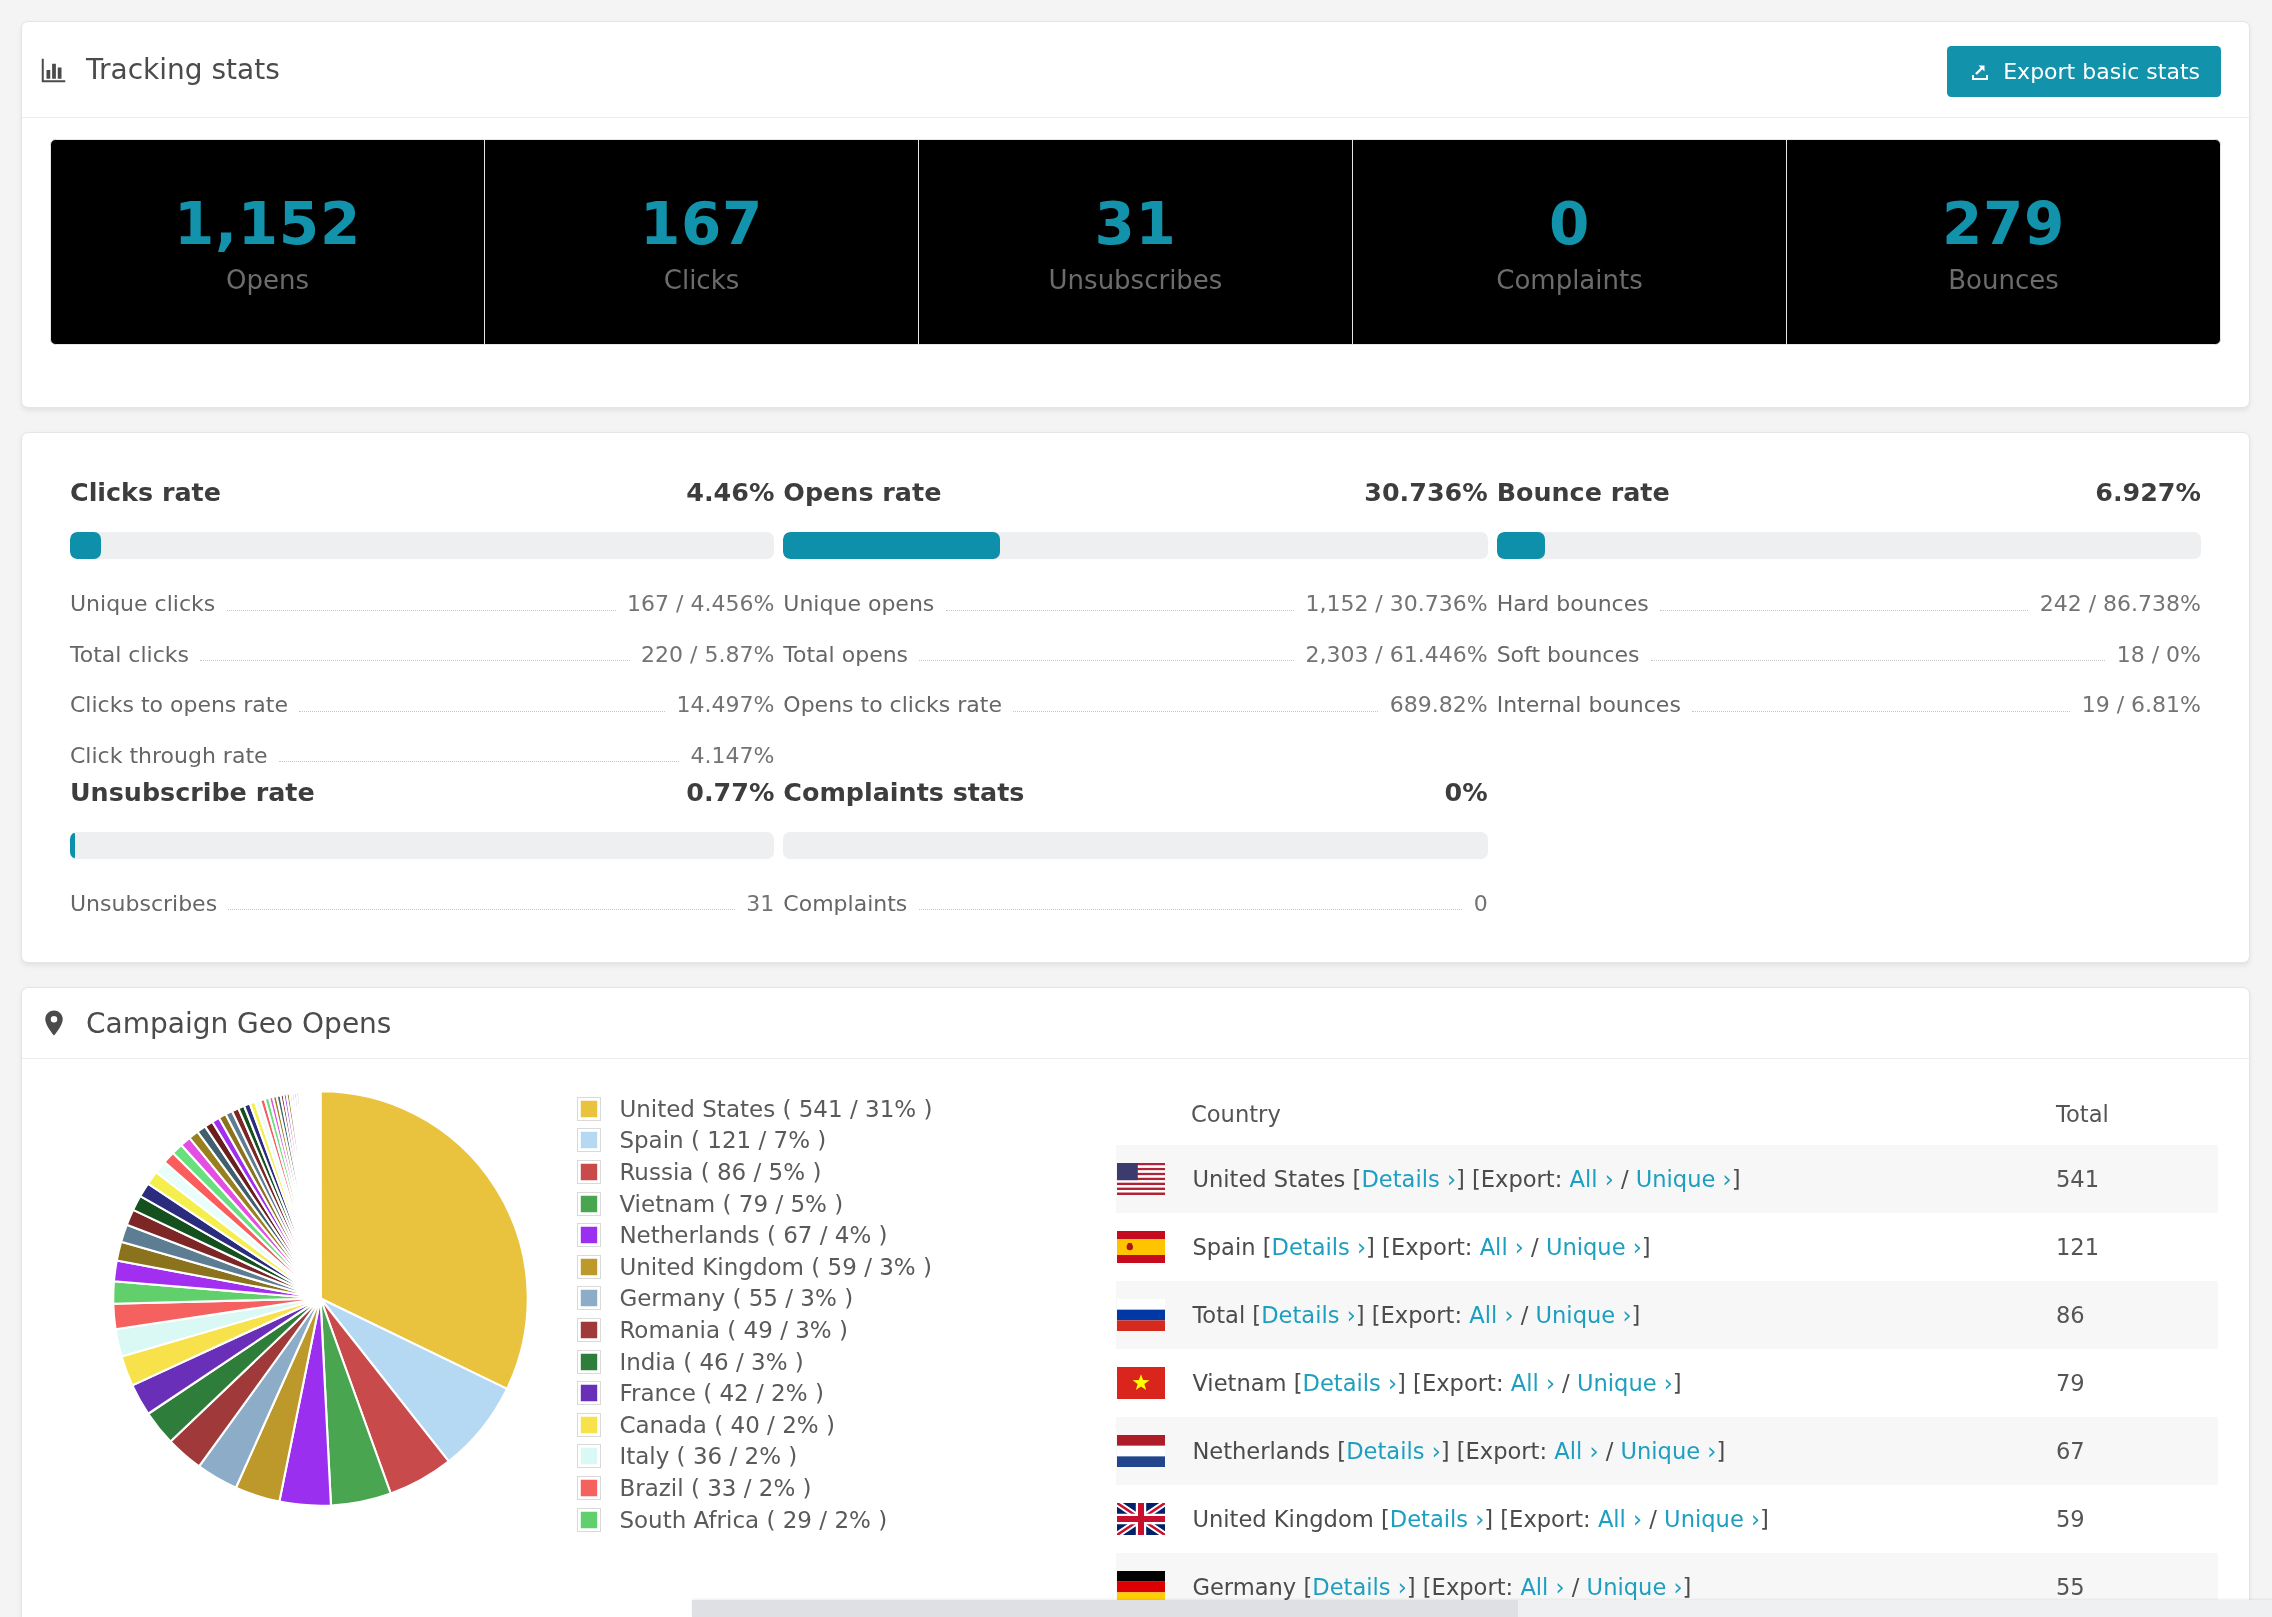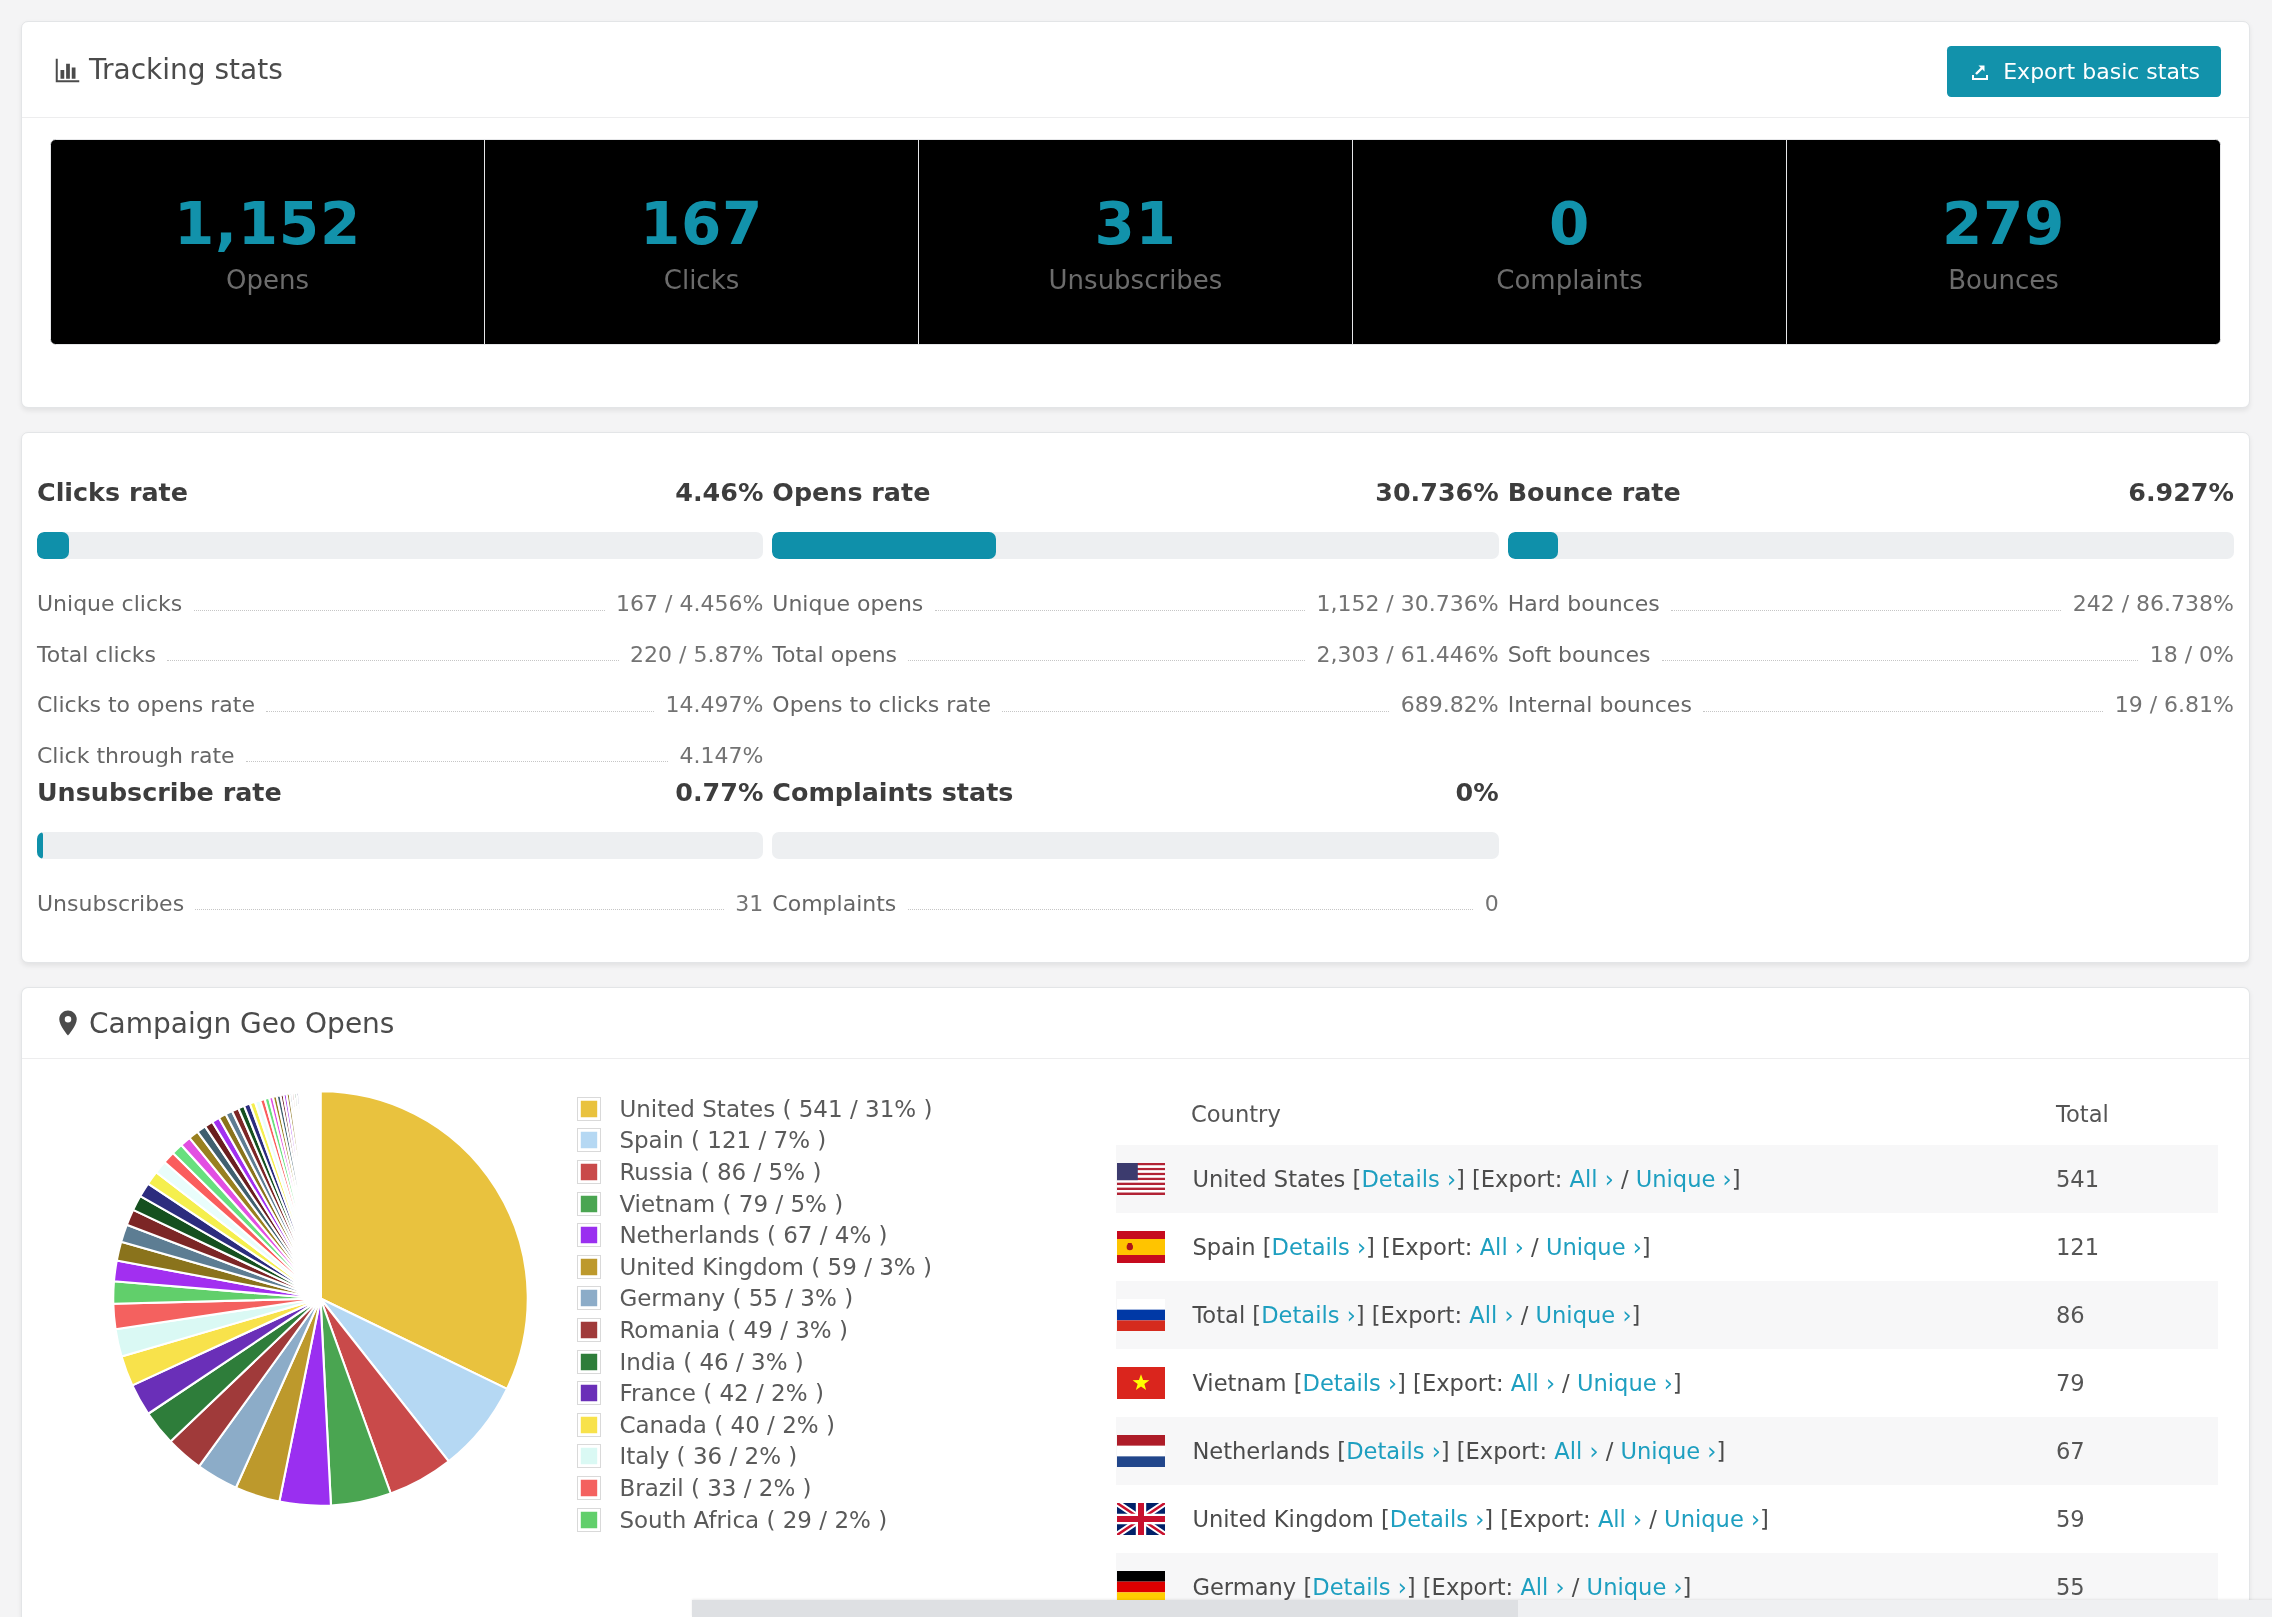--- a/index.html
+++ b/index.html
@@ -13,22 +13,22 @@
   .card {
     position:absolute; left:21px; width:2229px;
     background:#fff; border:0.7px solid #e3e5e7; border-radius:7px;
     box-shadow:0 2.1px 5.6px rgba(0,0,0,.07);
   }
   #card-tracking { top:21px; height:387px; }
   #card-rates    { top:432px; height:531px; }
   #card-geo      { top:987px; height:631px; border-radius:7px 7px 0 0; border-bottom:none; overflow:hidden; }
 
   .card-head {
-    display:flex; align-items:center; gap:6px;
-    padding:0 31px; border-bottom:0.7px solid #ededee;
+    display:flex; align-items:center; gap:17px;
+    padding:0 17px; border-bottom:0.7px solid #ededee;
     font-size:28px; color:#4b4b4b;
   }
   #card-tracking .card-head { height:96px; }
   #card-geo .card-head { height:71px; }
   .head-icon { width:30px; height:30px; flex:none; }
 
   .export-btn {
     position:absolute; top:24px; right:28px; height:51px;
     display:flex; align-items:center; gap:11.3px; padding:0 21px;
     background:#1292ab; color:#fff; border:none; border-radius:4.2px;
@@ -46,21 +46,21 @@
     flex:1; display:flex; flex-direction:column;
     align-items:center; justify-content:center;
     border-right:0.7px solid #e6e7e9;
   }
   .stat-cell:last-child { border-right:none; }
   .stat-value { font-size:58px; font-weight:bold; color:#1292ab; letter-spacing:0.7px; }
   .stat-label { font-size:26px; color:#6c6c6c; margin-top:7px; }
 
   
   #rates-grid {
-    padding:44px 15px; display:grid;
+    padding:44px 48px; display:grid;
     grid-template-columns:1fr 1fr 1fr;
     column-gap:83px; row-gap:79px;gap:9px;
   }
   .rate-head { display:flex; justify-content:space-between; align-items:baseline;
     font-size:25.4px; font-weight:bold; color:#3d3d3d; }
   .rate-bar { margin-top:25.4px; height:27px; border-radius:7px; background:#edeff1; overflow:hidden; }
   .rate-fill { height:100%; background:#0f90aa; border-radius:7px; }
   .rate-rows { margin-top:32px; }
   .rate-row { display:flex; align-items:flex-end; margin-top:25.4px; font-size:22px; color:#666; }
   .rr-label { white-space:nowrap; }

